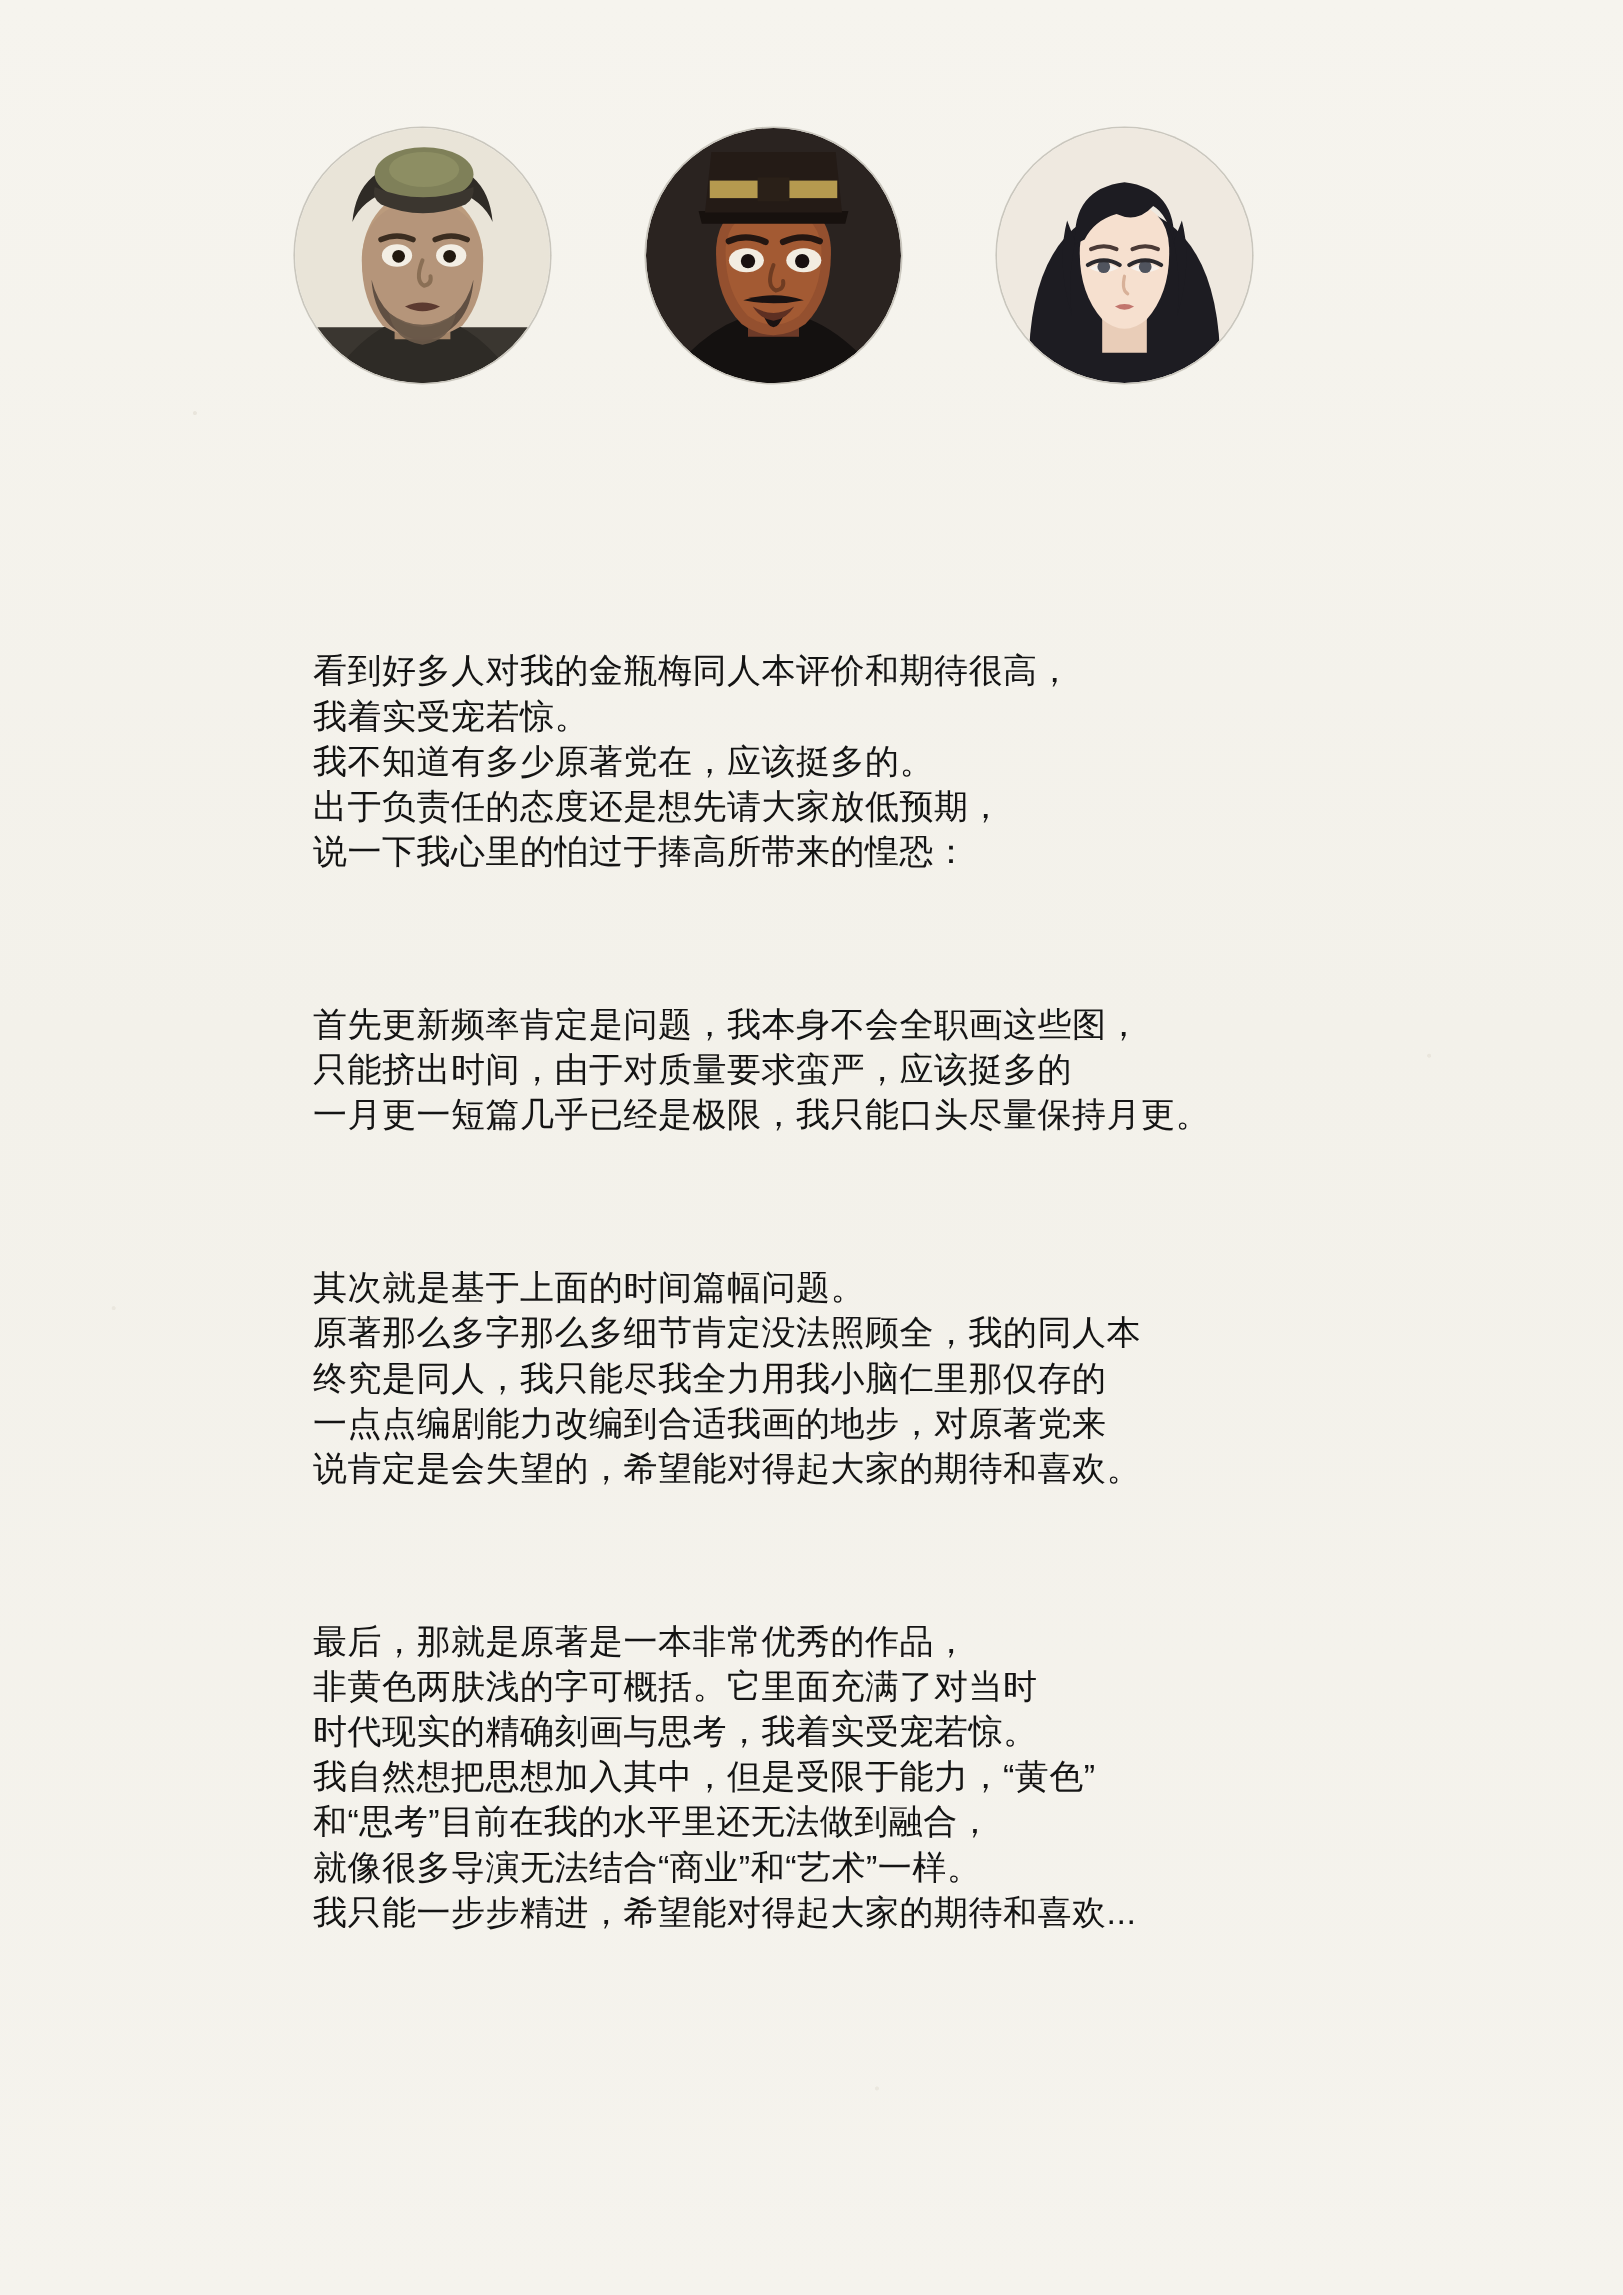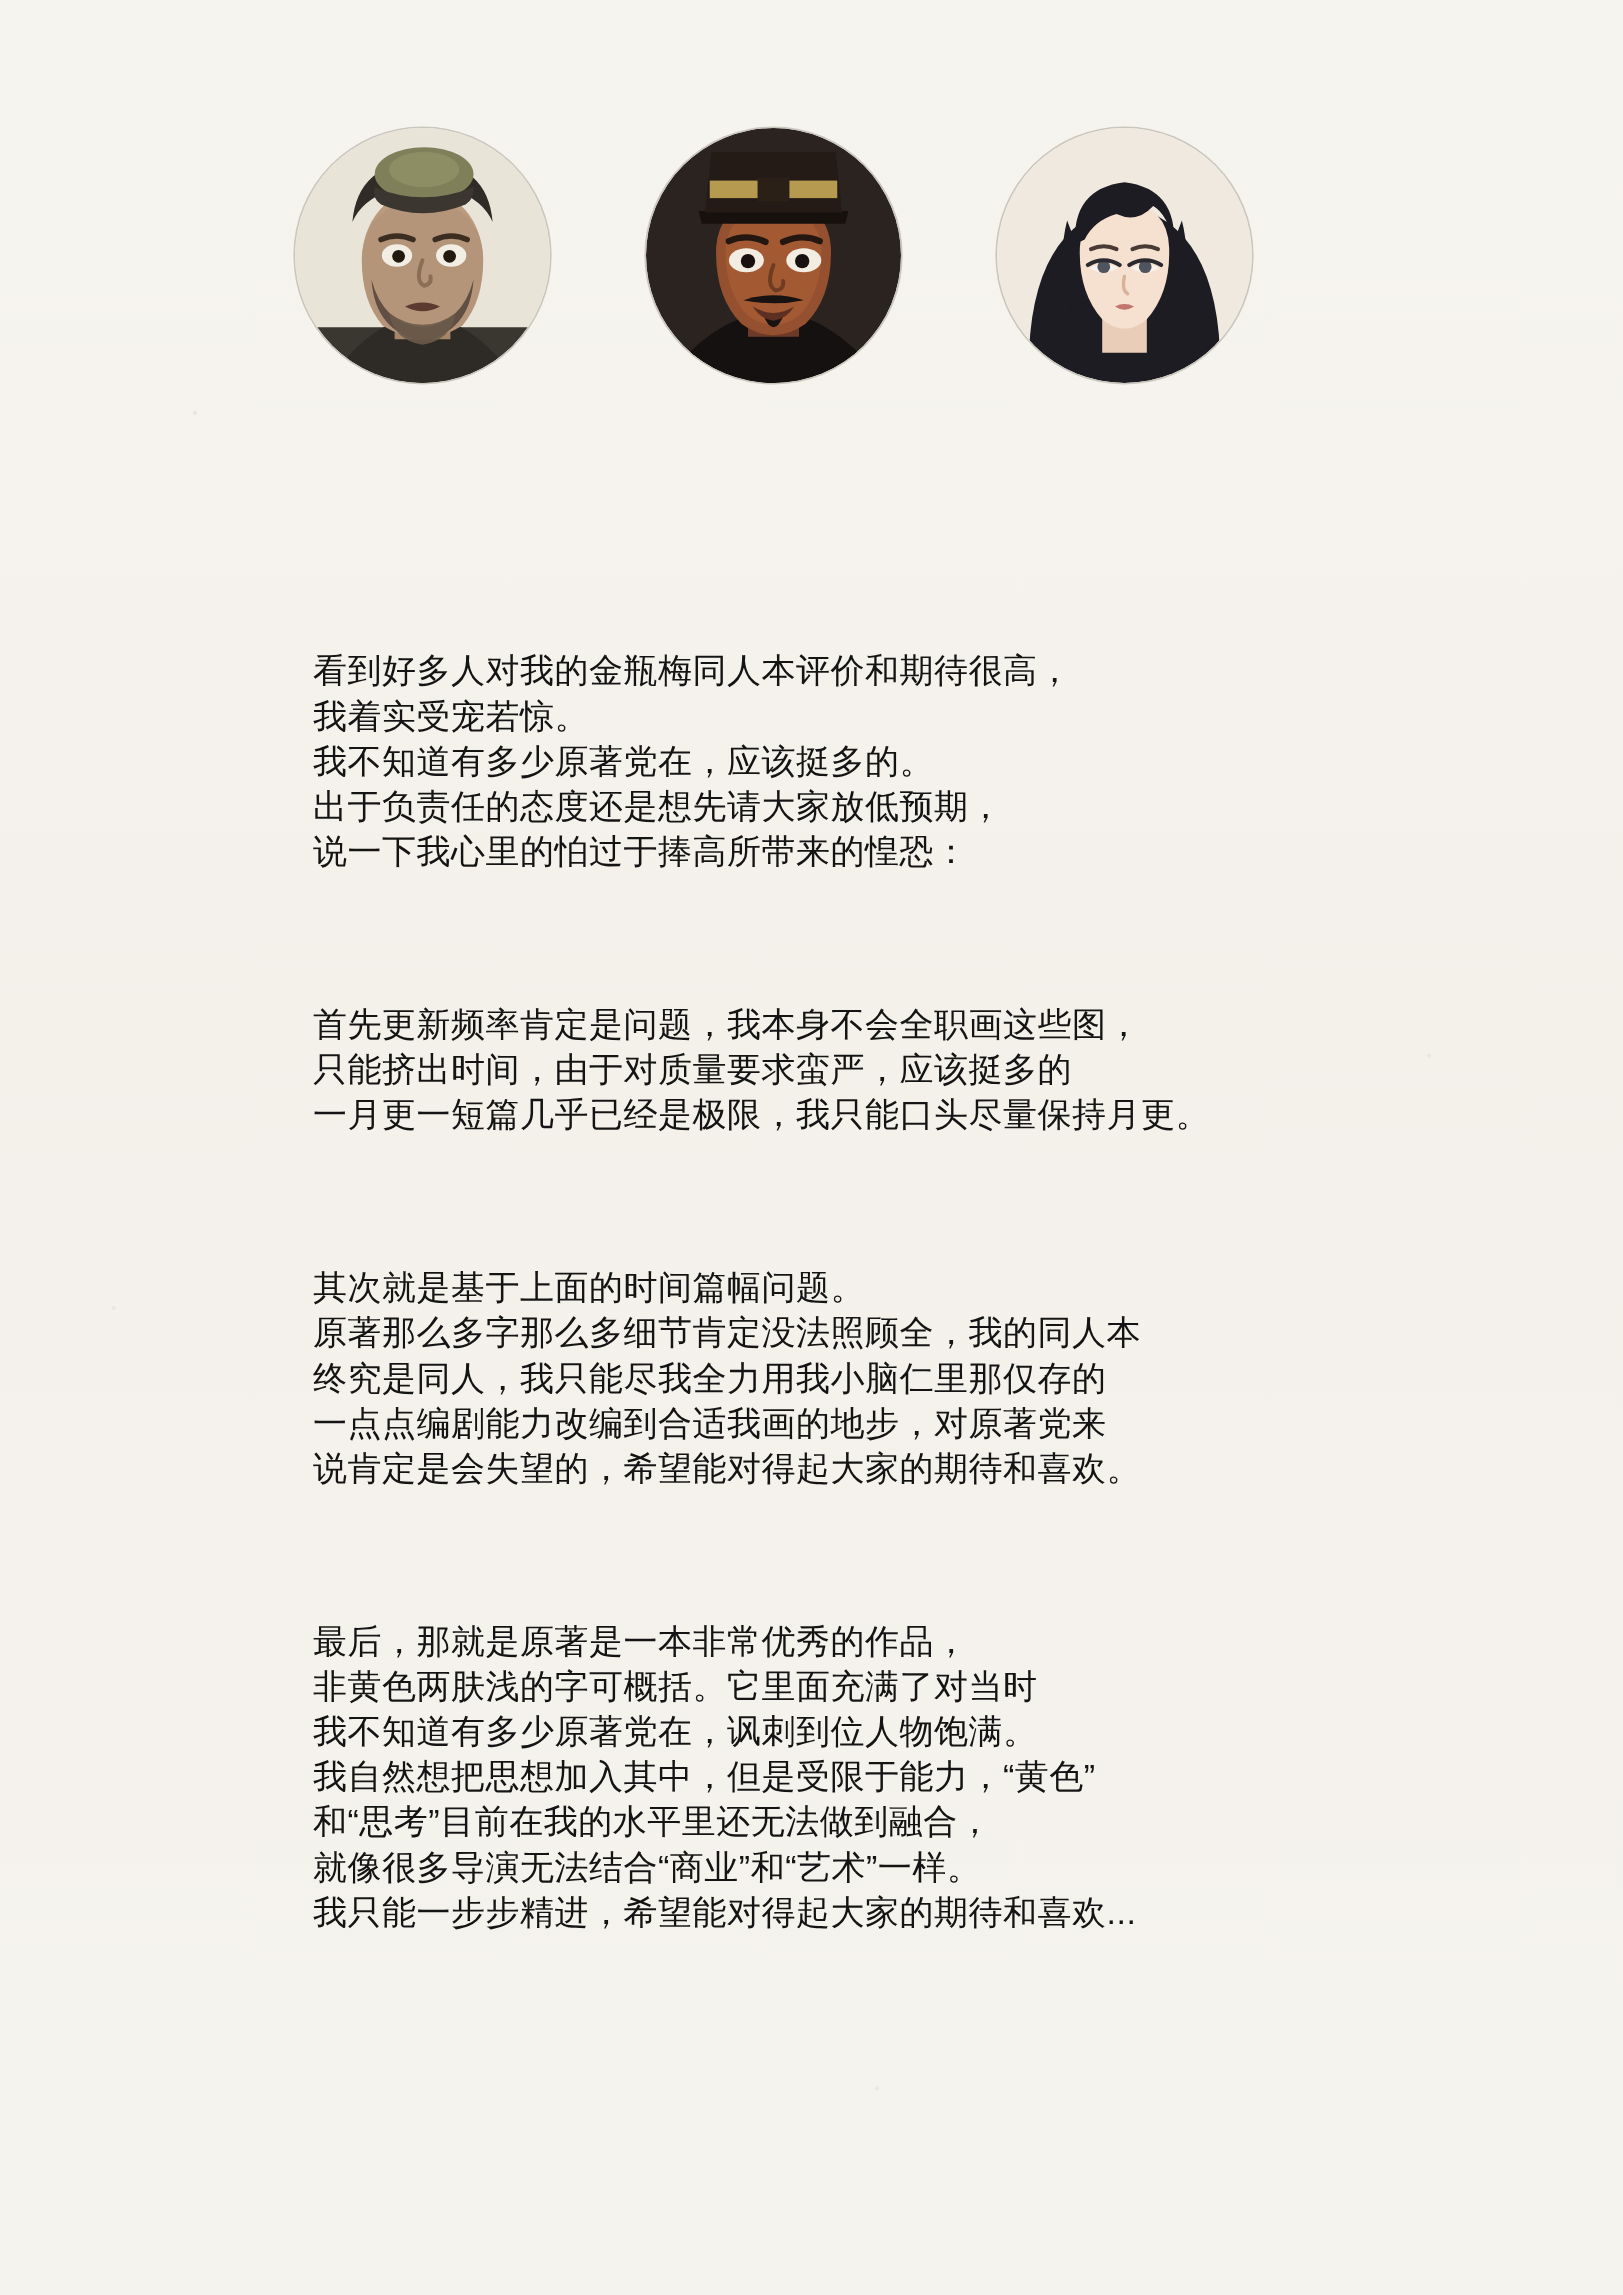--- a/index.html
+++ b/index.html
@@ -204,20 +204,20 @@
     <p class="para">首先更新频率肯定是问题，我本身不会全职画这些图，
 只能挤出时间，由于对质量要求蛮严，应该挺多的
 一月更一短篇几乎已经是极限，我只能口头尽量保持月更。</p>
     <p class="para">其次就是基于上面的时间篇幅问题。
 原著那么多字那么多细节肯定没法照顾全，我的同人本
 终究是同人，我只能尽我全力用我小脑仁里那仅存的
 一点点编剧能力改编到合适我画的地步，对原著党来
 说肯定是会失望的，希望能对得起大家的期待和喜欢。</p>
     <p class="para">最后，那就是原著是一本非常优秀的作品，
 非黄色两肤浅的字可概括。它里面充满了对当时
-我不知道有多少原著党在，讽刺到位人物饱满。
+时代现实的精确刻画与思考，我着实受宠若惊。
 我自然想把思想加入其中，但是受限于能力，“黄色”
 和“思考”目前在我的水平里还无法做到融合，
 就像很多导演无法结合“商业”和“艺术”一样。
 我只能一步步精进，希望能对得起大家的期待和喜欢...</p>
   </div>
 </div>
 
 
 </body></html>

